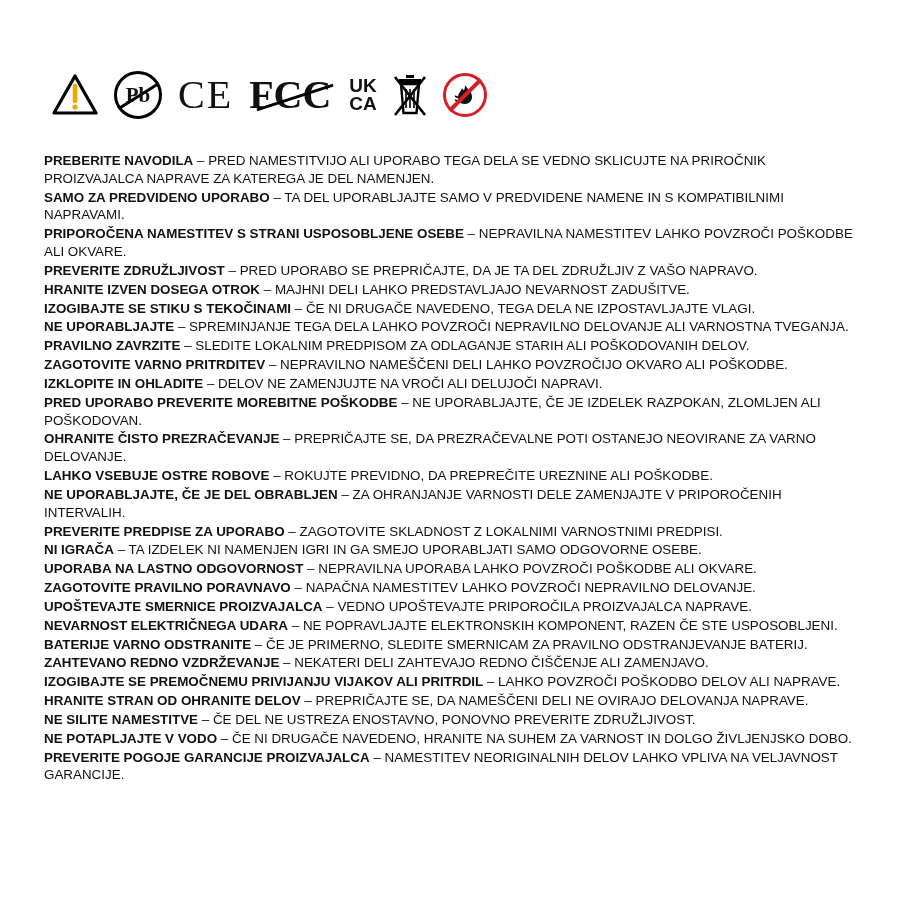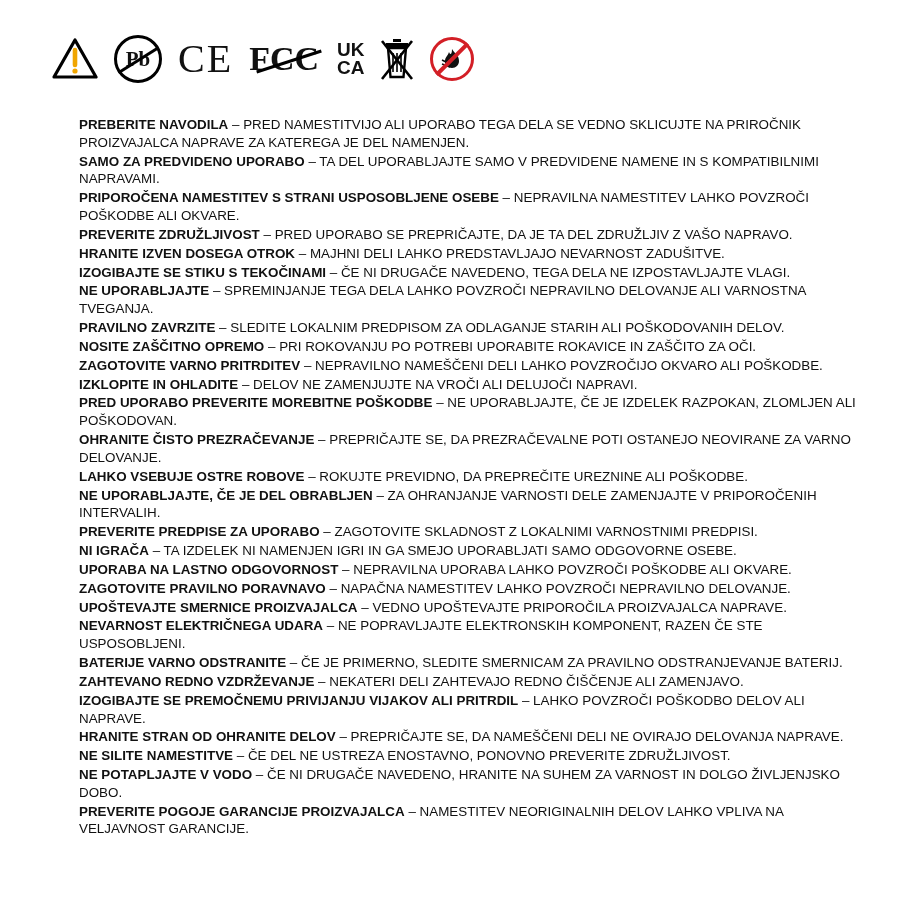--- a/index.html
+++ b/index.html
@@ -11,21 +11,21 @@
     width: 900px;
     height: 900px;
     font-family: "Liberation Sans", sans-serif;
     color: #111111;
     overflow: hidden;
   }
   .page {
     width: 900px;
     height: 768px;
     box-sizing: border-box;
-    padding: 28px 44px 0 44px;
+    padding: 64px 44px 0 44px;
     position: relative;
   }
   .icon-row {
     display: flex;
     align-items: center;
     gap: 16px;
     height: 62px;
     margin-left: 8px;
     margin-bottom: 26px;
   }
@@ -67,21 +67,21 @@
   .ce-mark {
     font-family: "Liberation Serif", serif;
     font-size: 40px;
     font-weight: normal;
     letter-spacing: 2px;
     line-height: 1;
   }
 
   .fcc-mark {
     font-family: "Liberation Serif", serif;
-    font-size: 34px;
+    font-size: 40px;
     font-weight: bold;
     line-height: 1;
     position: relative;
     padding-right: 2px;
     text-align: center;
   }
   .fcc-mark .strike {
     position: absolute;
     left: 6px;
     right: -2px;
@@ -130,21 +130,20 @@
     inset: 0;
     display: flex;
     align-items: center;
     justify-content: center;
   }
 
   .notices {
     font-size: 13.4px;
     line-height: 1.33;
     color: #111;
-    margin-left: 35px;
   }
   .notice {
     margin: 0 0 1px 0;
     text-align: left;
   }
   .notice .term {
     font-weight: bold;
   }
   .notice .dash {
     font-weight: normal;
@@ -234,21 +233,20 @@
     <p class="notice"><span class="term">PREVERITE ZDRUŽLJIVOST</span><span class="dash"> – </span><span class="desc">PRED UPORABO SE PREPRIČAJTE, DA JE TA DEL ZDRUŽLJIV Z VAŠO NAPRAVO.</span></p>
 
     <p class="notice"><span class="term">HRANITE IZVEN DOSEGA OTROK</span><span class="dash"> – </span><span class="desc">MAJHNI DELI LAHKO PREDSTAVLJAJO NEVARNOST ZADUŠITVE.</span></p>
 
     <p class="notice"><span class="term">IZOGIBAJTE SE STIKU S TEKOČINAMI</span><span class="dash"> – </span><span class="desc">ČE NI DRUGAČE NAVEDENO, TEGA DELA NE IZPOSTAVLJAJTE VLAGI.</span></p>
 
     <p class="notice"><span class="term">NE UPORABLJAJTE</span><span class="dash"> – </span><span class="desc">SPREMINJANJE TEGA DELA LAHKO POVZROČI NEPRAVILNO DELOVANJE ALI VARNOSTNA TVEGANJA.</span></p>
 
     <p class="notice"><span class="term">PRAVILNO ZAVRZITE</span><span class="dash"> – </span><span class="desc">SLEDITE LOKALNIM PREDPISOM ZA ODLAGANJE STARIH ALI POŠKODOVANIH DELOV.</span></p>
 
-    <p class="notice"><span class="term">NOSITE ZAŠČITNO OPREMO</span><span class="dash"> – </span><span class="desc">PRI ROKOVANJU PO POTREBI UPORABITE ROKAVICE IN ZAŠČITO ZA OČI.</span></p>
 
     <p class="notice"><span class="term">ZAGOTOVITE VARNO PRITRDITEV</span><span class="dash"> – </span><span class="desc">NEPRAVILNO NAMEŠČENI DELI LAHKO POVZROČIJO OKVARO ALI POŠKODBE.</span></p>
 
     <p class="notice"><span class="term">IZKLOPITE IN OHLADITE</span><span class="dash"> – </span><span class="desc">DELOV NE ZAMENJUJTE NA VROČI ALI DELUJOČI NAPRAVI.</span></p>
 
     <p class="notice"><span class="term">PRED UPORABO PREVERITE MOREBITNE POŠKODBE</span><span class="dash"> – </span><span class="desc">NE UPORABLJAJTE, ČE JE IZDELEK RAZPOKAN, ZLOMLJEN ALI POŠKODOVAN.</span></p>
 
     <p class="notice"><span class="term">OHRANITE ČISTO PREZRAČEVANJE</span><span class="dash"> – </span><span class="desc">PREPRIČAJTE SE, DA PREZRAČEVALNE POTI OSTANEJO NEOVIRANE ZA VARNO DELOVANJE.</span></p>
 
     <p class="notice"><span class="term">LAHKO VSEBUJE OSTRE ROBOVE</span><span class="dash"> – </span><span class="desc">ROKUJTE PREVIDNO, DA PREPREČITE UREZNINE ALI POŠKODBE.</span></p>

